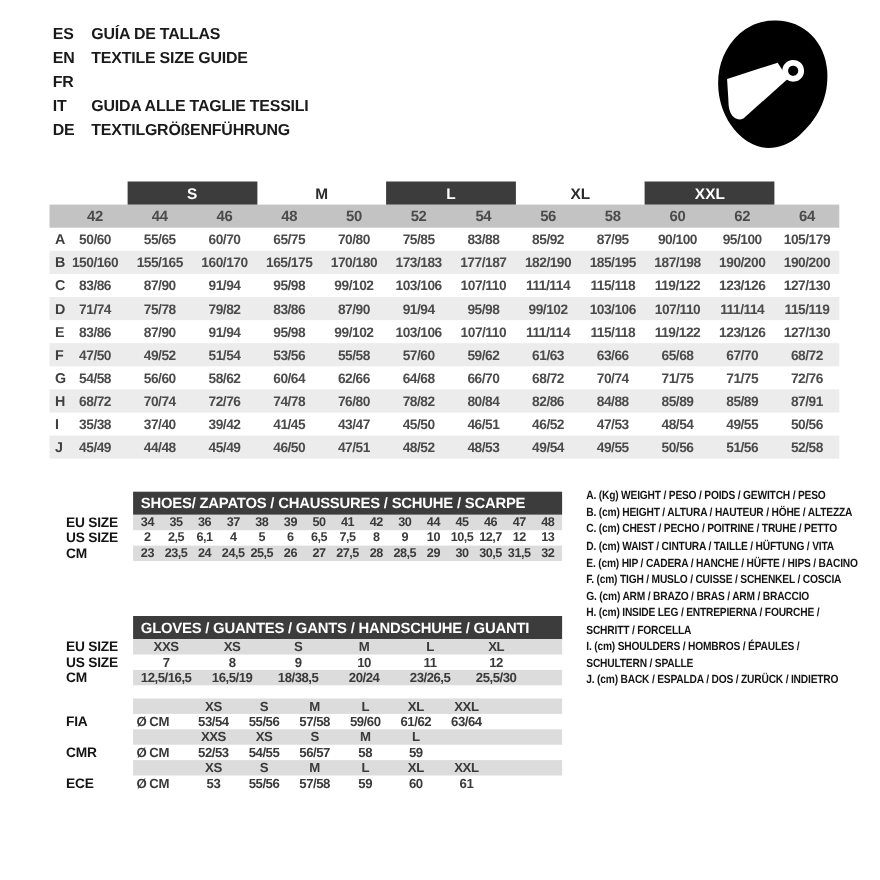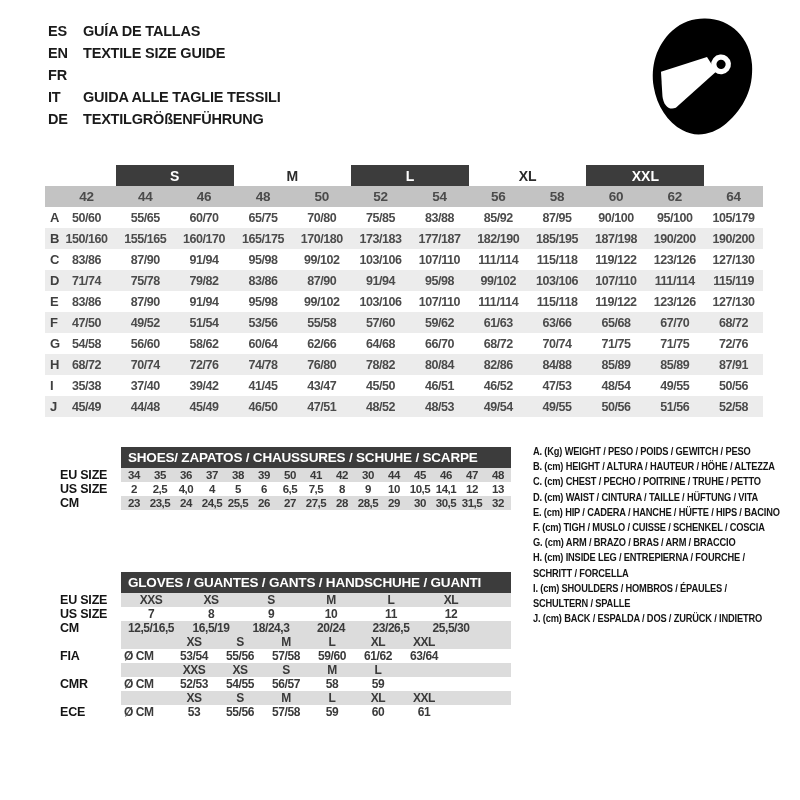--- a/index.html
+++ b/index.html
@@ -27,21 +27,21 @@
   .num-row{height:21px;background:#c3c3c3;}
   .num-cell{display:flex;align-items:center;justify-content:center;font-weight:bold;font-size:13.5px;color:#4b4b4b;letter-spacing:-0.3px;}
   .d-row{height:21px;}
   .d-row.alt{background:#ececec;}
   .d-label{display:flex;align-items:center;padding-left:5px;font-weight:bold;font-size:13px;color:#3f3f3f;}
   .d-cell{display:flex;align-items:center;justify-content:center;font-weight:bold;font-size:12.5px;letter-spacing:-0.45px;color:#4b4b4b;white-space:nowrap;}
 
   
   .sec{position:absolute;left:45px;width:466px;}
   .sec-shoes{top:447px;}
-  .sec-gloves{top:572px;}
+  .sec-gloves{top:560px;}
   .sec-helmet{top:635px;}
   .sec-title{margin-left:76px;height:21px;background:#3c3c3c;color:#fff;font-weight:bold;font-size:13.5px;line-height:21px;padding-left:7px;letter-spacing:-0.2px;box-sizing:border-box;white-space:nowrap;}
   .s-row{display:flex;height:14px;}
   .s-label{width:76px;display:flex;align-items:center;padding-left:15px;box-sizing:border-box;font-weight:bold;font-size:12.5px;color:#141414;letter-spacing:-0.2px;}
   .s-band{flex:1;display:grid;}
   .s-band.gray{background:#dcdcdc;}
   .sec-shoes .s-band{grid-template-columns:repeat(15,1fr);}
   .sec-gloves .s-band{grid-template-columns:repeat(6,60px) 1fr;}
   .sec-helmet .s-band{grid-template-columns:50px repeat(6,46px) 1fr;}
   .s-cell{display:flex;align-items:center;justify-content:center;font-weight:bold;font-size:11.5px;letter-spacing:-0.45px;color:#3a3a3a;white-space:nowrap;}
@@ -286,31 +286,31 @@
             <div class="s-cell">46</div>
             <div class="s-cell">47</div>
             <div class="s-cell">48</div>
           </div>
         </div>
         <div class="s-row">
           <div class="s-label">US SIZE</div>
           <div class="s-band">
             <div class="s-cell">2</div>
             <div class="s-cell">2,5</div>
-            <div class="s-cell">4,0</div>
+            <div class="s-cell">6,1</div>
             <div class="s-cell">4</div>
             <div class="s-cell">5</div>
             <div class="s-cell">6</div>
             <div class="s-cell">6,5</div>
             <div class="s-cell">7,5</div>
             <div class="s-cell">8</div>
             <div class="s-cell">9</div>
             <div class="s-cell">10</div>
             <div class="s-cell">10,5</div>
-            <div class="s-cell">14,1</div>
+            <div class="s-cell">12,7</div>
             <div class="s-cell">12</div>
             <div class="s-cell">13</div>
           </div>
         </div>
         <div class="s-row">
           <div class="s-label">CM</div>
           <div class="s-band gray">
             <div class="s-cell">23</div>
             <div class="s-cell">23,5</div>
             <div class="s-cell">24</div>
@@ -354,21 +354,21 @@
             <div class="s-cell">10</div>
             <div class="s-cell">11</div>
             <div class="s-cell">12</div>
           </div>
         </div>
         <div class="s-row">
           <div class="s-label">CM</div>
           <div class="s-band gray">
             <div class="s-cell">12,5/16,5</div>
             <div class="s-cell">16,5/19</div>
-            <div class="s-cell">18/24,3</div>
+            <div class="s-cell">18/38,5</div>
             <div class="s-cell">20/24</div>
             <div class="s-cell">23/26,5</div>
             <div class="s-cell">25,5/30</div>
           </div>
         </div>
       </div>
   </div>
 
   <div class="sec sec-helmet">
     <div>

